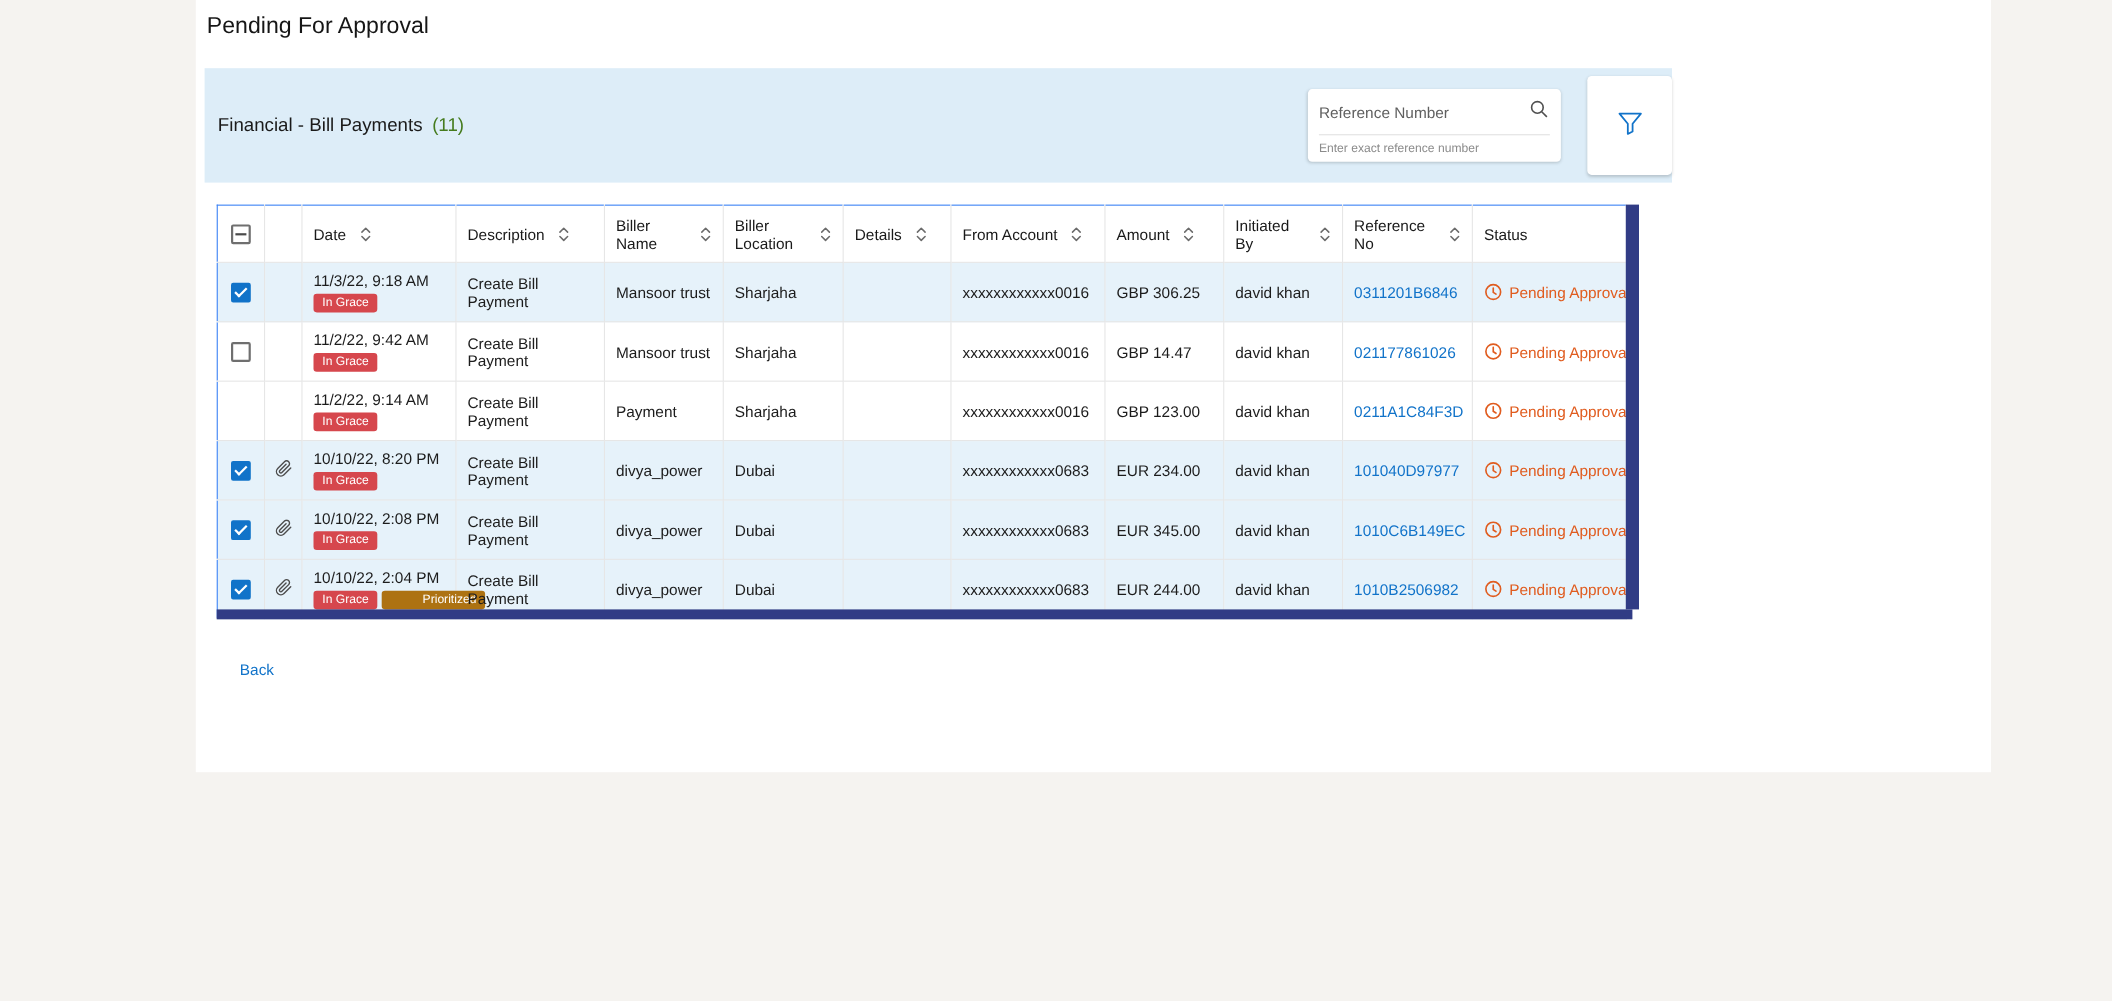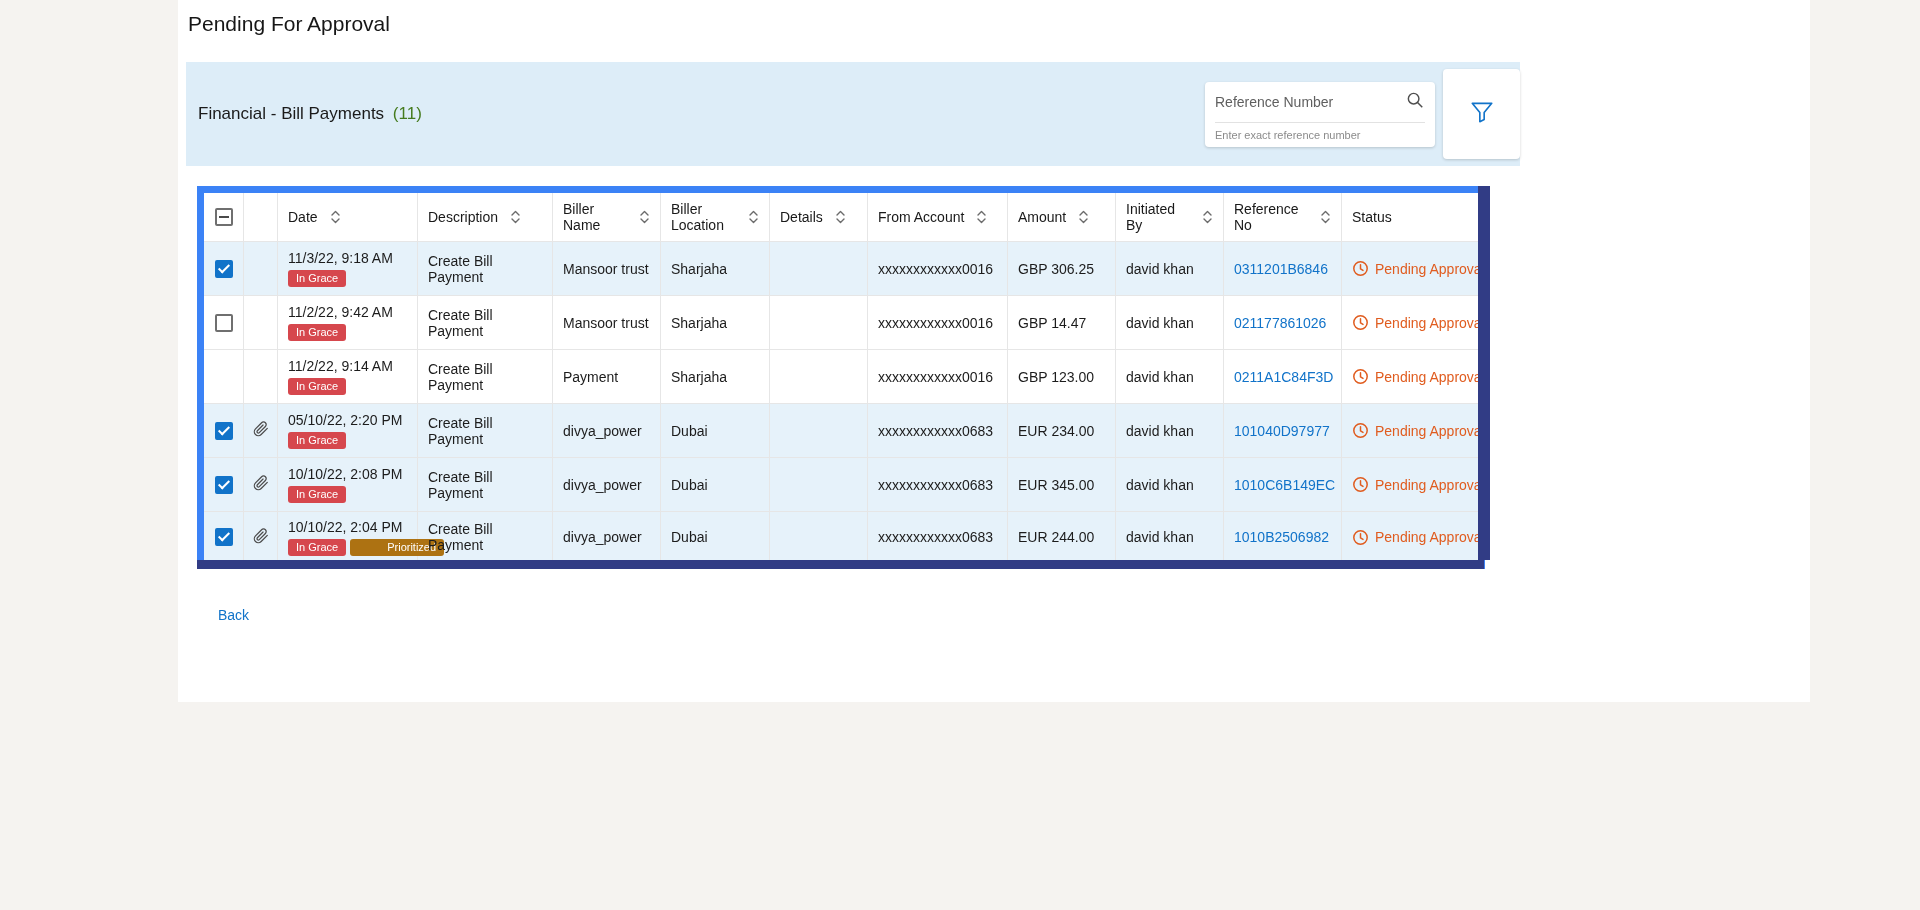--- a/index.html
+++ b/index.html
@@ -24,21 +24,21 @@
   
   .band {
     margin: 26px 0 0 8px;
     width: 1334px; height: 104px;
     background: var(--band_blue, #ddedf8);
     display: flex; align-items: center; justify-content: space-between;
     padding: 0 0 0 12px;
   }
   .band-title { font-size: 17px; color: #1a1a1a; }
   .band-title .count { color: var(--count_green, #457b1e); margin-left: 4px; }
-  .band-right { display: flex; align-items: center; gap: 8px; padding-right: 0; }
+  .band-right { display: flex; align-items: center; gap: 24px; padding-right: 0; }
   .search-card {
     width: 230px; background: #fff; border-radius: 4px;
     box-shadow: 0 1px 3px rgba(0,0,0,.18);
     padding: 8px 10px 6px 10px;
   }
   .search-row { display: flex; align-items: center; gap: 6px; border-bottom: 1px solid #e2e2e2; padding-bottom: 8px; }
   .search-row input {
     border: none; outline: none; flex: 1; font-size: 14px;
     font-family: "Liberation Sans", sans-serif; color: #333; background: transparent;
   }
@@ -53,21 +53,21 @@
   .actions { margin: 32px 0 0 24px; display: flex; gap: 15px; }
   .btn {
     height: 35px; padding: 0 17px; border: none; border-radius: 4px;
     font-family: "Liberation Sans", sans-serif;
     font-size: 14px; font-weight: 700; color: #fff; cursor: pointer;
   }
   .btn.approve { background: var(--approve_indigo, #3c4b94); }
   .btn.gray { background: var(--gray_button, #4f4f4f); }
   
   .table-wrap { position: relative; margin: 20px 0 0 19px; width: 1293px; }
-  table { border-collapse: collapse; table-layout: fixed; width: 1281px; background: #fff; border: 7px solid #3b82f6; }
+  table { border-collapse: collapse; table-layout: fixed; width: 1281px; background: #fff; border: 1px solid #3b82f6; }
   th, td { border-right: 1px solid #e6e6e6; border-bottom: 1px solid #e6e6e6; font-size: 14px; padding: 6px 10px; }
   thead th { height: 52px; text-align: left; font-weight: 400; color: #191919; background: #fff; }
   tbody td { height: 54px; vertical-align: middle; color: #1c1c1c; }
   tbody tr.hl td { background: var(--row_highlight, #e6f2fa); }
   .th-i { display: flex; align-items: center; gap: 12px; }
   .sort { display: inline-flex; flex-shrink: 0; }
   .c-sel, .c-clip { text-align: center; }
   td.c-sel, td.c-clip { padding: 6px 4px; text-align: center; }
   .cb {
     appearance: none; -webkit-appearance: none;
@@ -350,21 +350,21 @@
                 <span>Pending Approval</span>
               </div>
             </td>
           </tr>
           <tr class="hl">
             <td class="c-sel"><input type="checkbox" class="cb" checked="" style=""></td>
             <td class="c-clip"><span><svg width="16" height="16" viewBox="0 0 24 24" fill="none" stroke="#4c4c4c" stroke-width="1.9" stroke-linecap="round" stroke-linejoin="round">
                   <path d="M21.44 11.05l-9.19 9.19a6 6 0 0 1-8.49-8.49l9.19-9.19a4 4 0 1 1 5.66 5.66l-9.2 9.19a2 2 0 0 1-2.83-2.83l8.49-8.48"></path>
                 </svg></span></td>
             <td class="c-date">
-              <div class="date-text">05/10/22, 2:20 PM</div>
+              <div class="date-text">10/10/22, 8:20 PM</div>
               <div class="badges">
                 <span class="badge red">In Grace</span>
               </div>
             </td>
             <td>Create Bill Payment</td>
             <td>divya_power</td>
             <td>Dubai</td>
             <td></td>
             <td>xxxxxxxxxxxx0683</td>
             <td>EUR 234.00</td>

